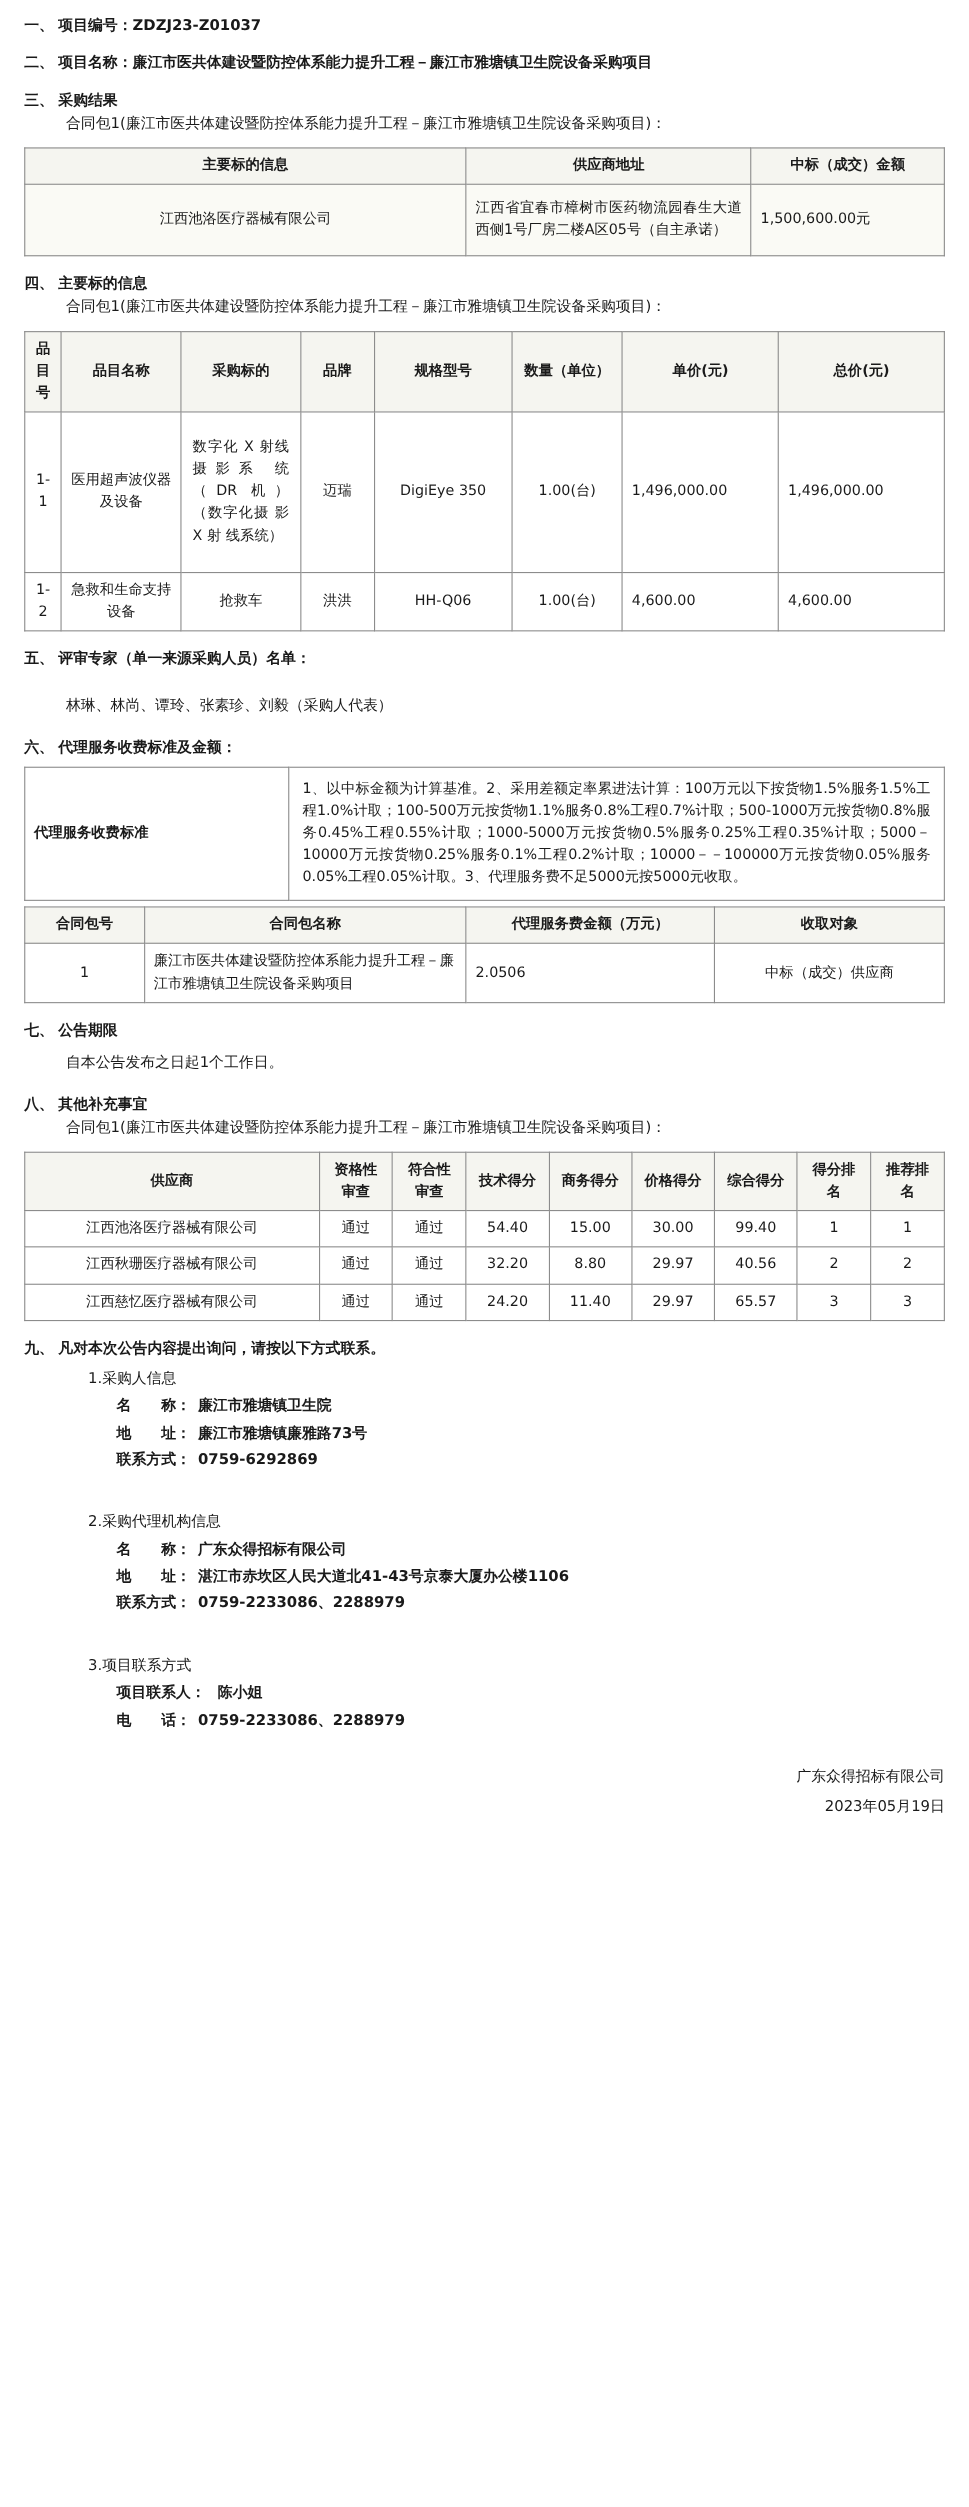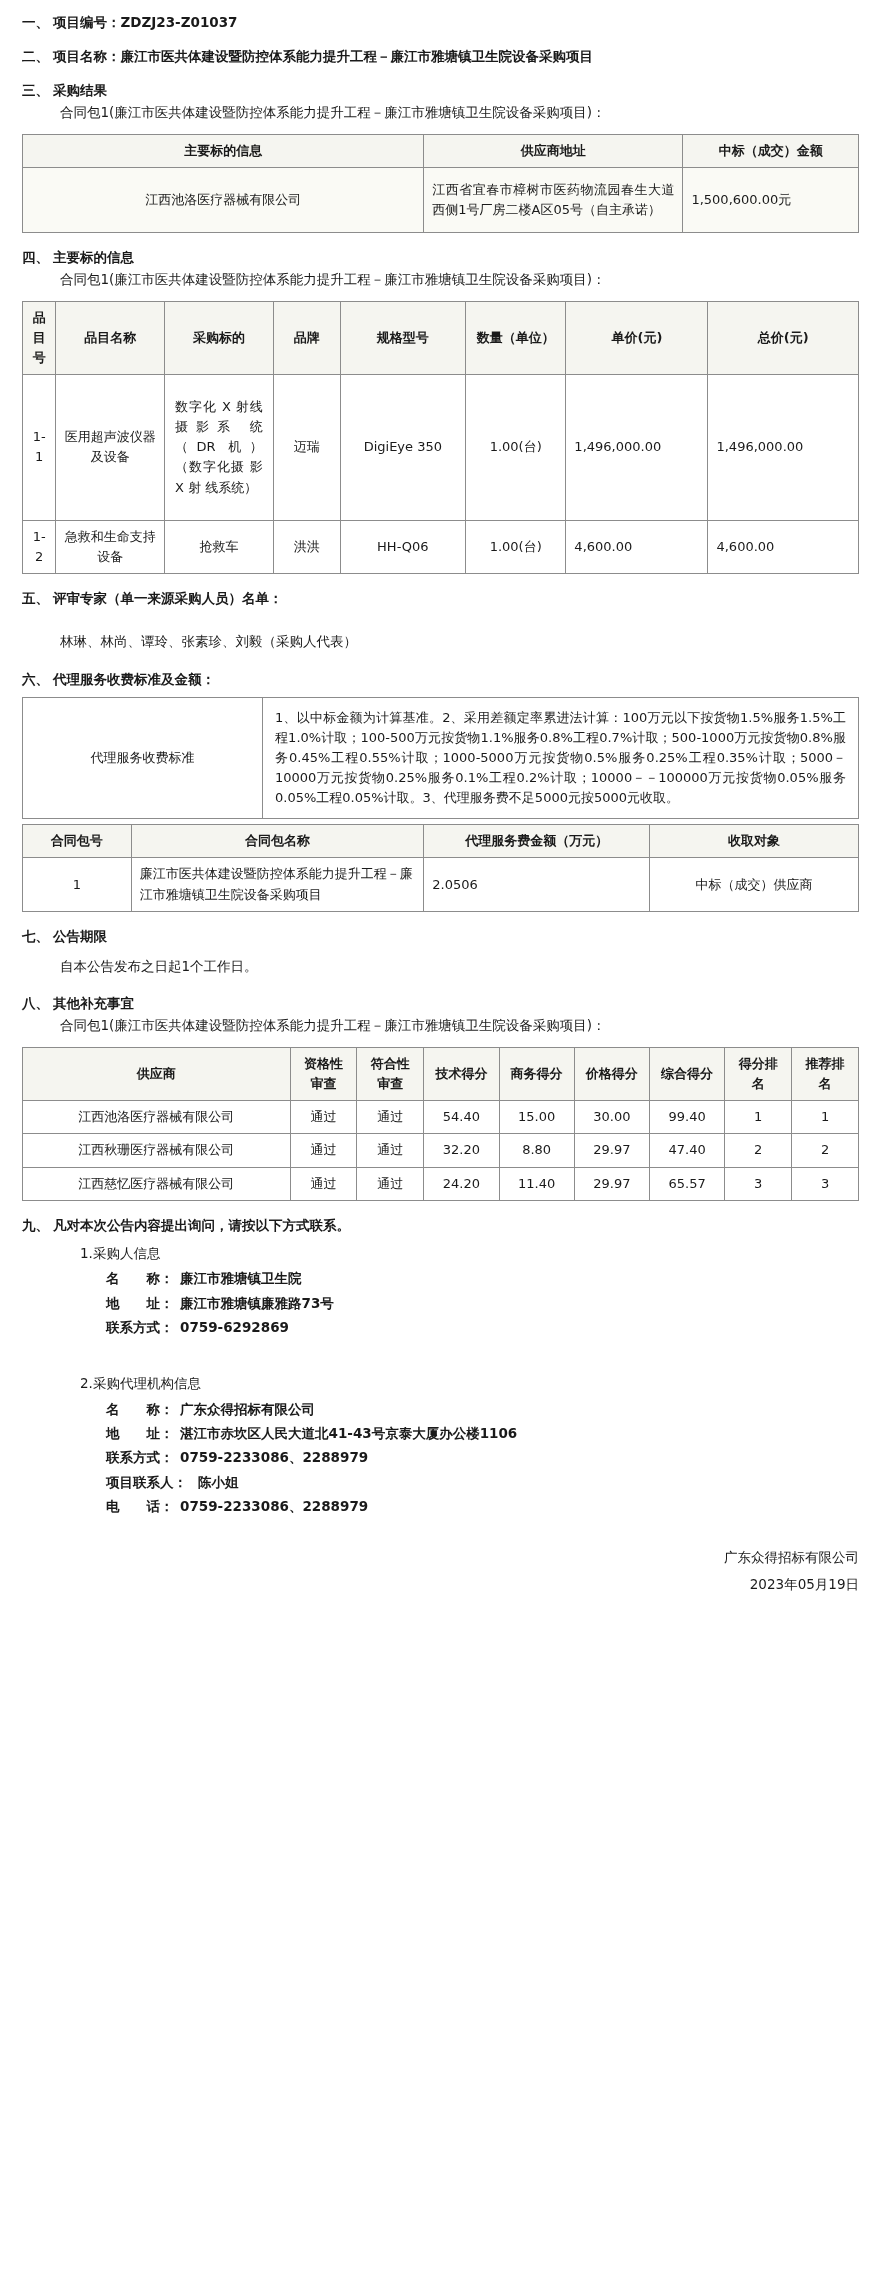--- a/index.html
+++ b/index.html
@@ -36,21 +36,21 @@
   }
   table.grid th { background: #f5f5f0; font-weight: bold; text-align:center; }
   .tbl-wrap { margin: 8px 0 6px 0; }
   .c { text-align:center; }
   .r { text-align:left; }
   .l { text-align:left; }
 
   .t-result td { background: #fafaf5; }
   .t-result { background:#fafaf5; }
 
-  .fee-label { text-align:center; font-weight:normal; width: 240px; }
+  .fee-label { text-align:left; font-weight:bold; width: 240px; }
   .fee-text { line-height: 1.95; text-align: justify; }
 
   .footer { margin-top: 26px; text-align: right; font-size: 13.5px; line-height: 2; }
   .tight { line-height: 1.8; }
   .justify { text-align: justify; }
 </style>
 </head>
 <body>
 
 <div class="page">
@@ -228,21 +228,21 @@
             <td class="c">1</td>
             <td class="c">1</td>
           </tr>
           <tr>
             <td class="c">江西秋珊医疗器械有限公司</td>
             <td class="c">通过</td>
             <td class="c">通过</td>
             <td class="c">32.20</td>
             <td class="c">8.80</td>
             <td class="c">29.97</td>
-            <td class="c">47.40</td>
+            <td class="c">40.56</td>
             <td class="c">2</td>
             <td class="c">2</td>
           </tr>
           <tr>
             <td class="c">江西慈忆医疗器械有限公司</td>
             <td class="c">通过</td>
             <td class="c">通过</td>
             <td class="c">24.20</td>
             <td class="c">11.40</td>
             <td class="c">29.97</td>
@@ -286,20 +286,21 @@
       <div class="row-inline">
         <span class="lbl">地　　址：</span>
         <span>湛江市赤坎区人民大道北41-43号京泰大厦办公楼1106</span>
       </div>
       <div class="row-inline">
         <span class="lbl">联系方式：</span>
         <span>0759-2233086、2288979</span>
       </div>
     </div>
 
+    <div class="indent2 line">3.项目联系方式</div>
     <div class="indent3 tight">
       <div class="row-inline">
         <span class="lbl" style="width:92px;flex:0 0 92px">项目联系人：</span>
         <span>陈小姐</span>
       </div>
       <div class="row-inline">
         <span class="lbl">电　　话：</span>
         <span>0759-2233086、2288979</span>
       </div>
     </div>

